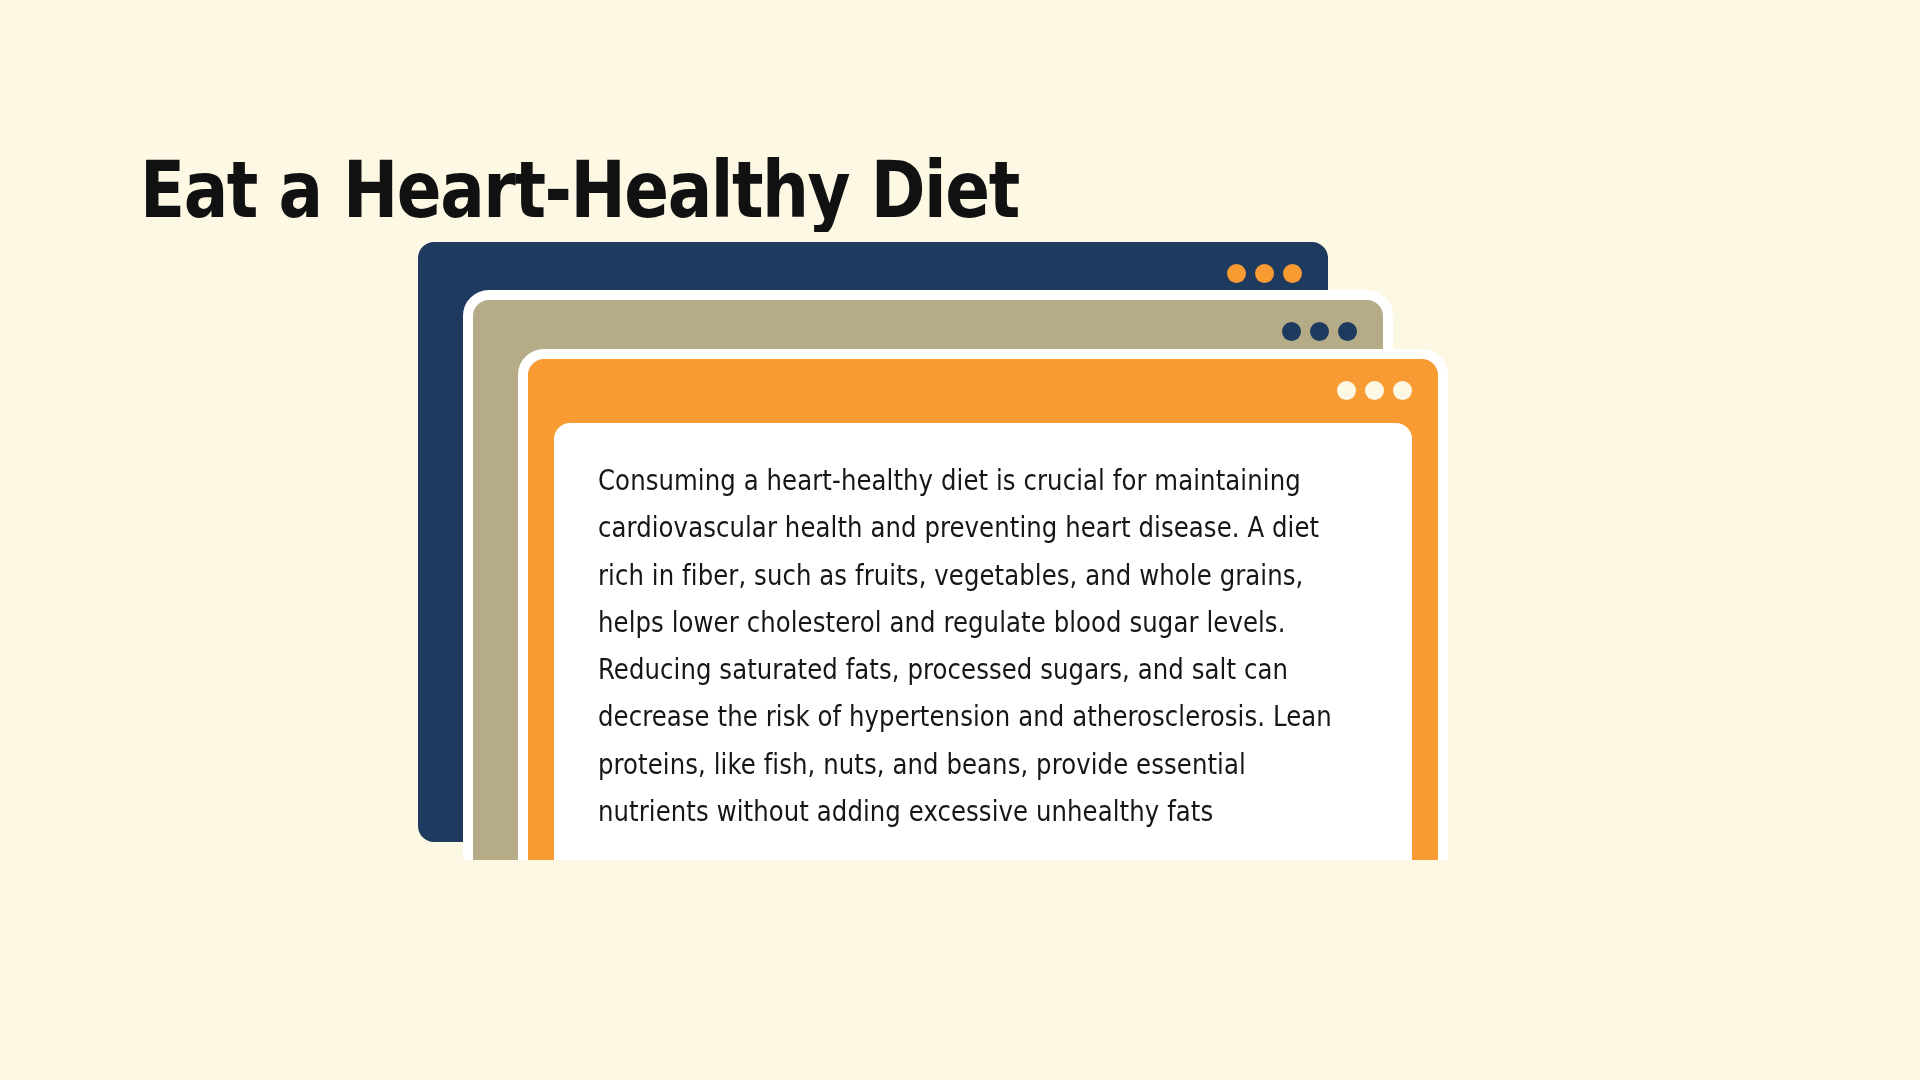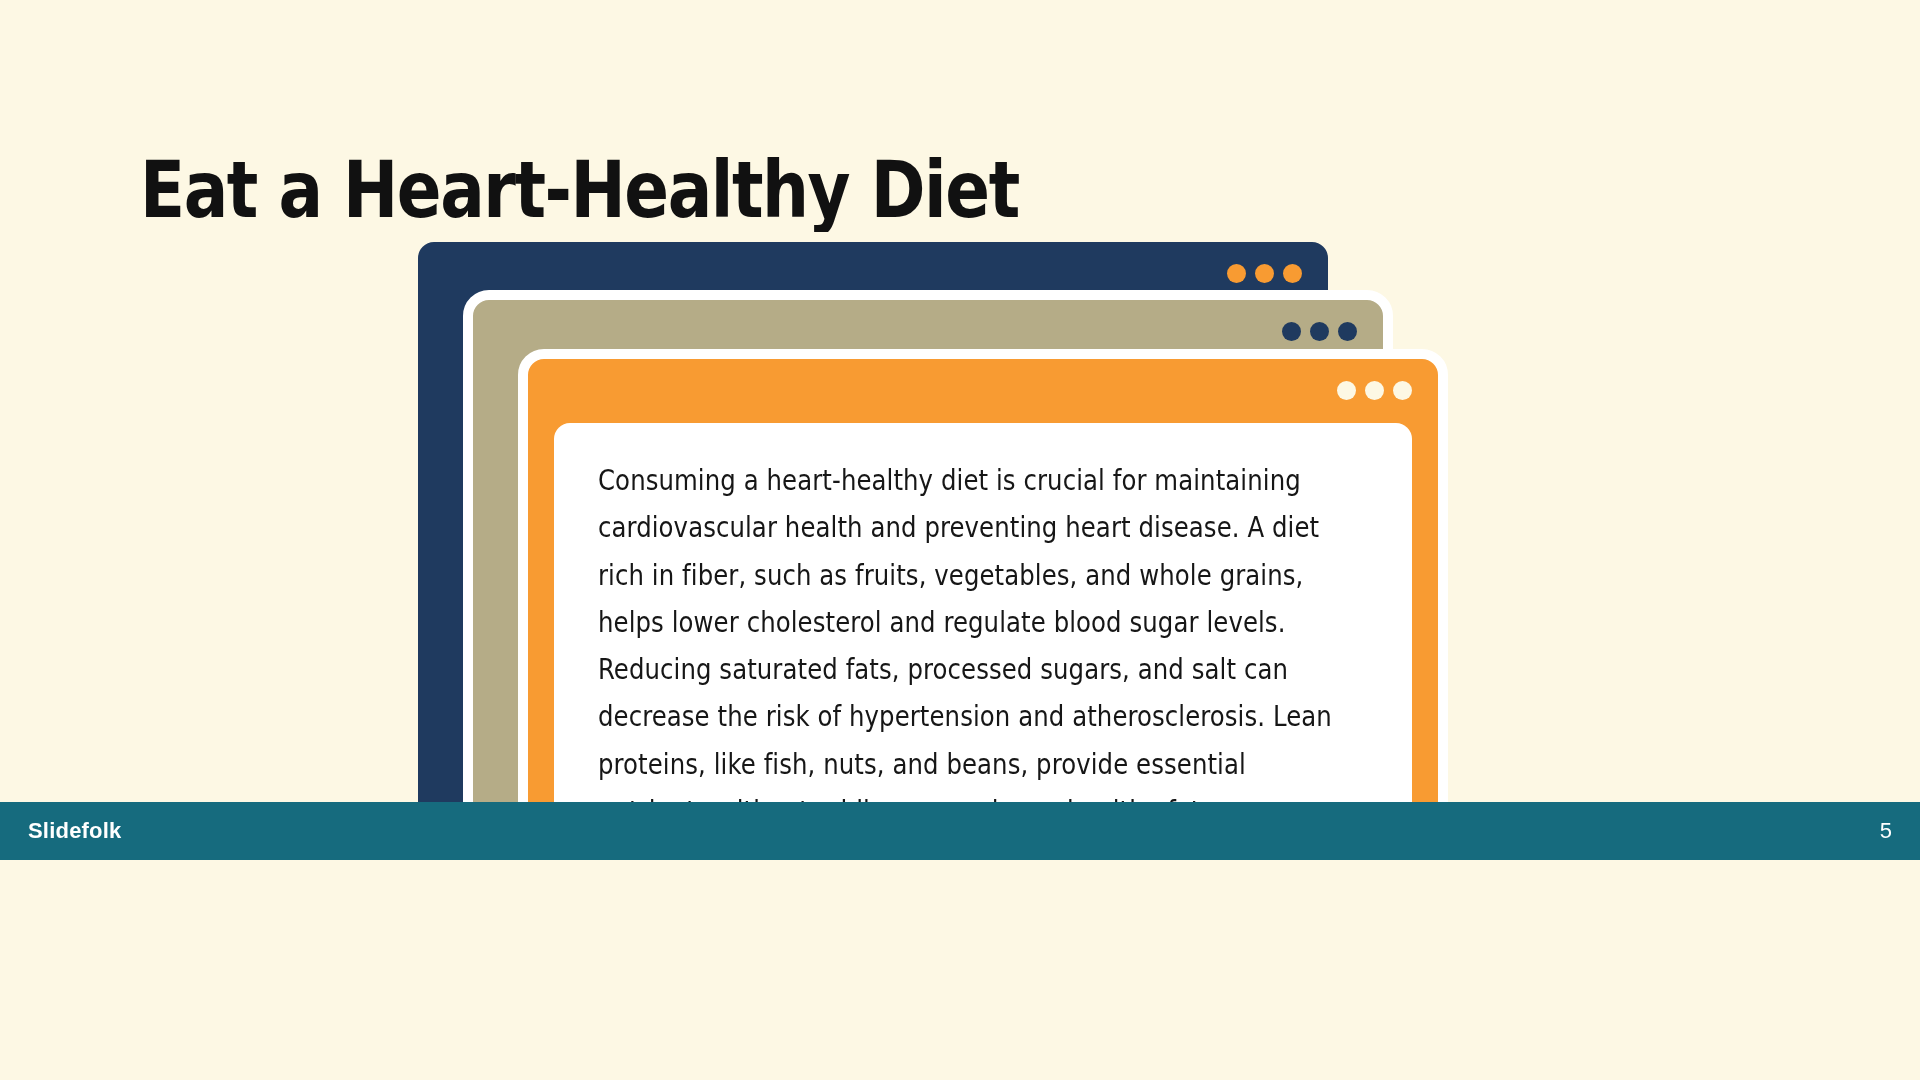--- a/index.html
+++ b/index.html
@@ -191,18 +191,14 @@
         <span class="dot dot-white"></span>
       </div>
 
       <div class="text-panel">
         <p class="body-text">Consuming a heart-healthy diet is crucial for maintaining cardiovascular health and preventing heart disease. A diet rich in fiber, such as fruits, vegetables, and whole grains, helps lower cholesterol and regulate blood sugar levels. Reducing saturated fats, processed sugars, and salt can decrease the risk of hypertension and atherosclerosis. Lean proteins, like fish, nuts, and beans, provide essential nutrients without adding excessive unhealthy fats</p>
       </div>
     </div>
 
   </div>
 
-  <div class="footer">
-    <span class="footer-brand">Slidefolk</span>
-    <span class="footer-page">5</span>
-  </div>
 
 </div>
 
 </body></html>

